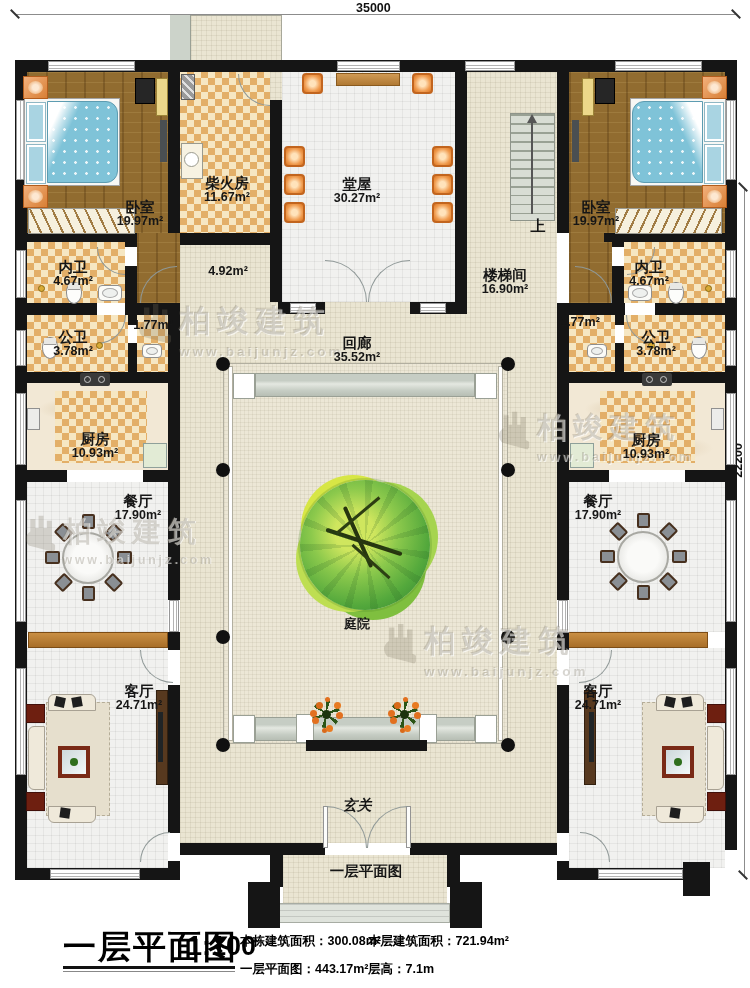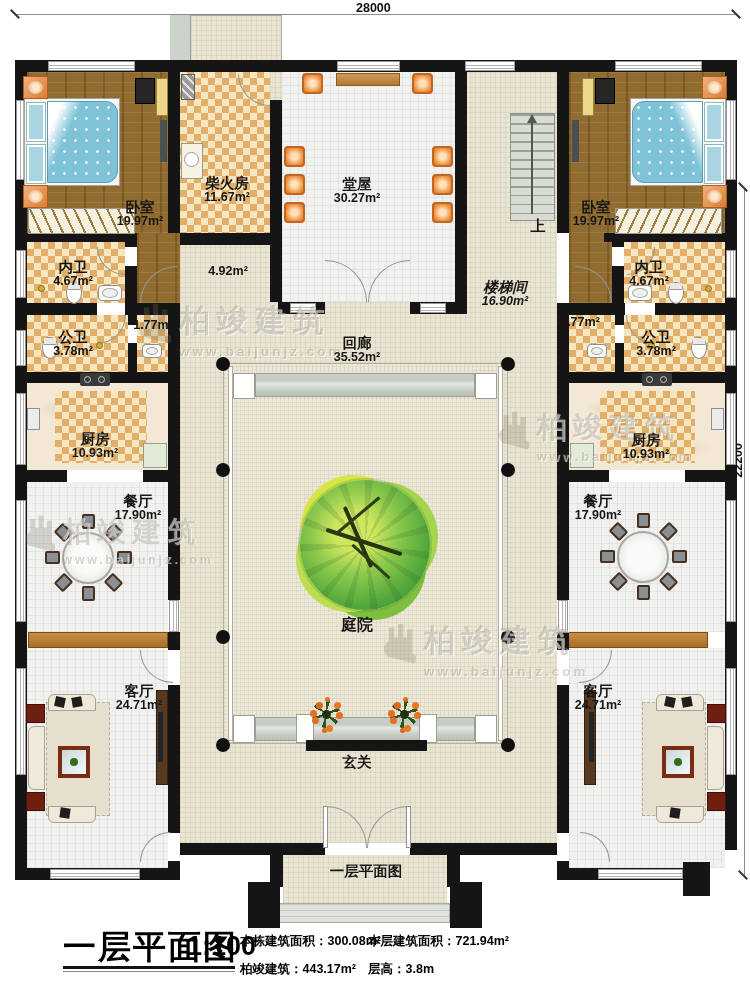--- a/index.html
+++ b/index.html
@@ -52,21 +52,21 @@
   .stat{position:absolute;font-weight:bold;font-size:12.5px;color:#000;white-space:nowrap;}
   .dimtxt{position:absolute;font-weight:bold;font-size:12.5px;color:#111;}
   .dimline{position:absolute;background:#8c8c8c;}
   .tick{position:absolute;width:12px;height:2px;background:#333;transform:rotate(45deg);}
 </style>
 </head>
 <body>
 
 <div id="plan">
 
-  <div class="dimtxt" style="left:356px;top:1px;">28000</div>
+  <div class="dimtxt" style="left:356px;top:1px;">35000</div>
   <div class="dimline" style="left:15px;top:14px;width:722px;height:1px;"></div>
   <div class="tick" style="left:9px;top:13px;"></div>
   <div class="tick" style="left:730px;top:13px;"></div>
   <div class="dimline" style="left:744px;top:188px;width:1px;height:690px;"></div>
   <div class="tick" style="left:737px;top:186px;"></div>
   <div class="tick" style="left:737px;top:874px;"></div>
   <div class="dimtxt" style="left:731px;top:443px;writing-mode:vertical-rl;transform:rotate(180deg);">22200</div>
 
   <div class="f-beige" style="left:170px;top:15px;width:110px;height:50px;border:1px solid #a8a89a;"></div>
   <div class="abs" style="left:170px;top:15px;width:20px;height:50px;background:#ccd3ca;border-right:1px solid #9aa095;"></div>
@@ -358,21 +358,21 @@
     <div class="area">19.97m²</div>
   </div>
   <div class="rlabel" style="left:227px;top:176px;">
     <div>柴火房</div>
     <div class="area">11.67m²</div>
   </div>
   <div class="rlabel" style="left:357px;top:177px;">
     <div>堂屋</div>
     <div class="area">30.27m²</div>
   </div>
-  <div class="rlabel" style="left:505px;top:280px;font-style:italic;">
+  <div class="rlabel" style="left:505px;top:268px;">
     <div>楼梯间</div>
     <div class="area">16.90m²</div>
   </div>
   <div class="rlabel" style="left:538px;top:218px;font-size:15px;">上</div>
   <div class="rlabel" style="left:228px;top:265px;text-align:right;">
     <div class="area">4.92m²</div>
   </div>
   <div class="rlabel" style="left:73px;top:260px;">
     <div>内卫</div>
     <div class="area">4.67m²</div>
@@ -408,30 +408,30 @@
     <div class="area">10.93m²</div>
   </div>
   <div class="rlabel" style="left:138px;top:494px;">
     <div>餐厅</div>
     <div class="area">17.90m²</div>
   </div>
   <div class="rlabel" style="left:598px;top:494px;">
     <div>餐厅</div>
     <div class="area">17.90m²</div>
   </div>
-  <div class="rlabel" style="left:357px;top:617px;font-size:16px;z-index:12;">庭院</div>
+  <div class="rlabel" style="left:357px;top:617px;font-size:13px;z-index:12;">庭院</div>
   <div class="rlabel" style="left:139px;top:684px;">
     <div>客厅</div>
     <div class="area">24.71m²</div>
   </div>
   <div class="rlabel" style="left:598px;top:684px;">
     <div>客厅</div>
     <div class="area">24.71m²</div>
   </div>
-  <div class="rlabel" style="left:357px;top:755px;">玄关</div>
+  <div class="rlabel" style="left:357px;top:798px;font-style:italic;">玄关</div>
   <div class="rlabel" style="left:366px;top:864px;">一层平面图</div>
 
   <div class="wm" style="left:135px;top:300px;">
     <svg width="36" height="44" viewBox="0 0 40 48">
         <path d="M8 40 Q0 30 10 23 L10 8 h6 v11 h4 V4 h6 v15 h4 V10 h6 v27 q9 3 2 11 z" fill="rgba(122,116,98,0.26)"></path>
       </svg>
     <div>
       <div class="wm-cn">柏竣建筑</div>
       <div class="wm-url">www.baijunjz.com</div>
     </div>
@@ -463,16 +463,16 @@
       <div class="wm-url">www.baijunjz.com</div>
     </div>
   </div>
 
   <div class="abs" style="left:63px;top:925px;font-size:33px;font-weight:bold;color:#000;letter-spacing:2px;">一层平面图</div>
   <div class="abs" style="left:63px;top:966px;width:172px;height:2.5px;background:#111;"></div>
   <div class="abs" style="left:63px;top:971px;width:172px;height:1px;background:#888;"></div>
   <div class="abs" style="left:187px;top:931px;font-size:27px;font-weight:bold;color:#000;">1:100</div>
   <div class="stat" style="left:240px;top:933px;"><span>本栋建筑面积：</span><span>300.08m²</span></div>
   <div class="stat" style="left:368px;top:933px;"><span>本层建筑面积：</span><span>721.94m²</span></div>
-  <div class="stat" style="left:240px;top:961px;"><span>柏竣建筑：</span><span>443.17m²</span></div>
-  <div class="stat" style="left:368px;top:961px;"><span>层高：</span><span>3.8m</span></div>
+  <div class="stat" style="left:240px;top:961px;"><span>一层平面图：</span><span>443.17m²</span></div>
+  <div class="stat" style="left:368px;top:961px;"><span>层高：</span><span>7.1m</span></div>
 
 </div>
 
 </body></html>

